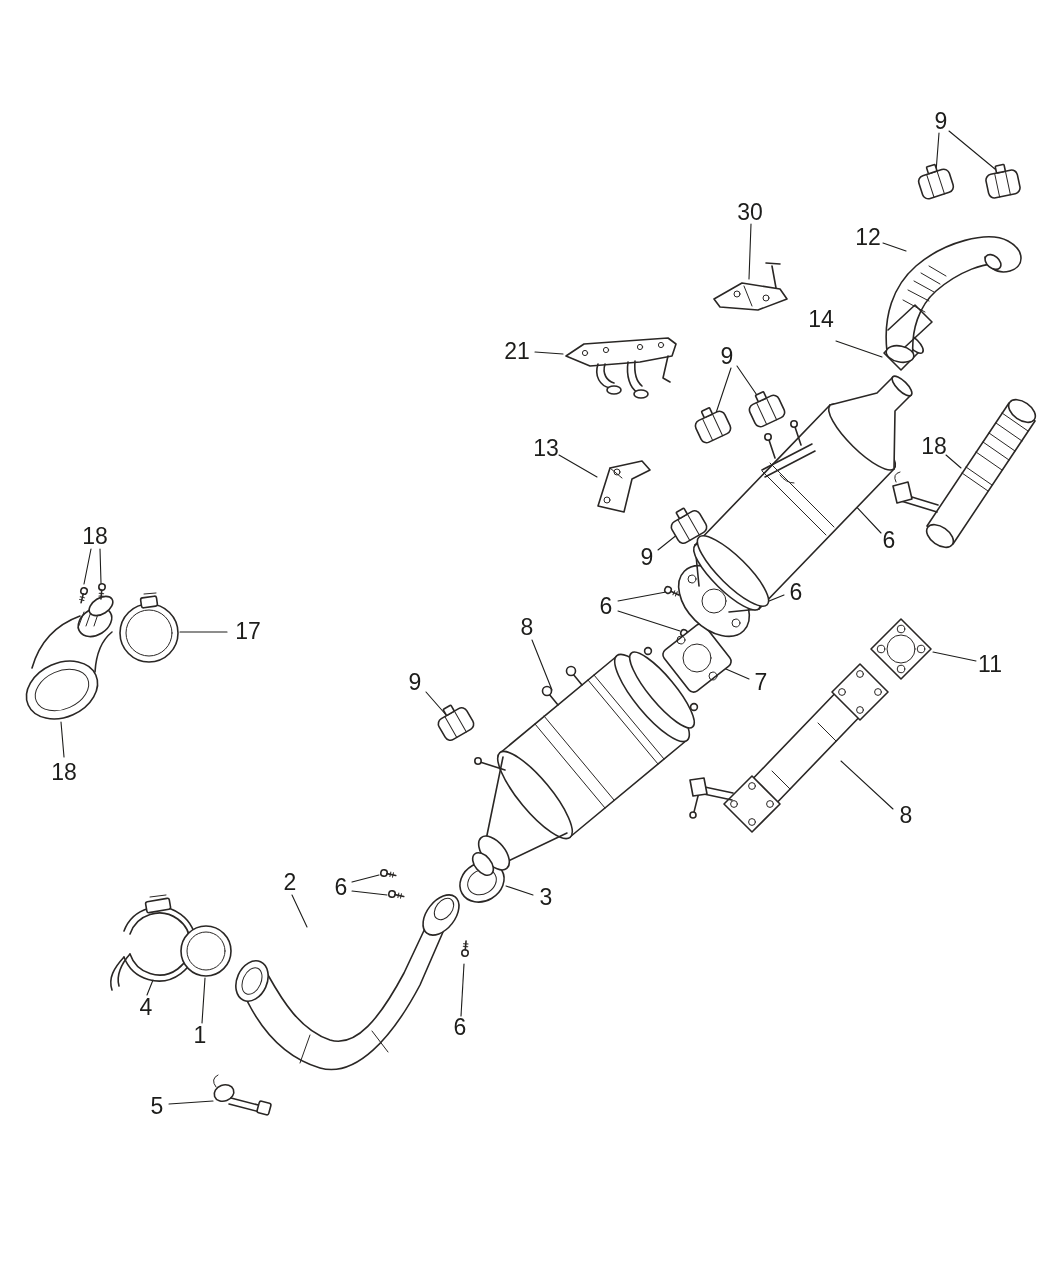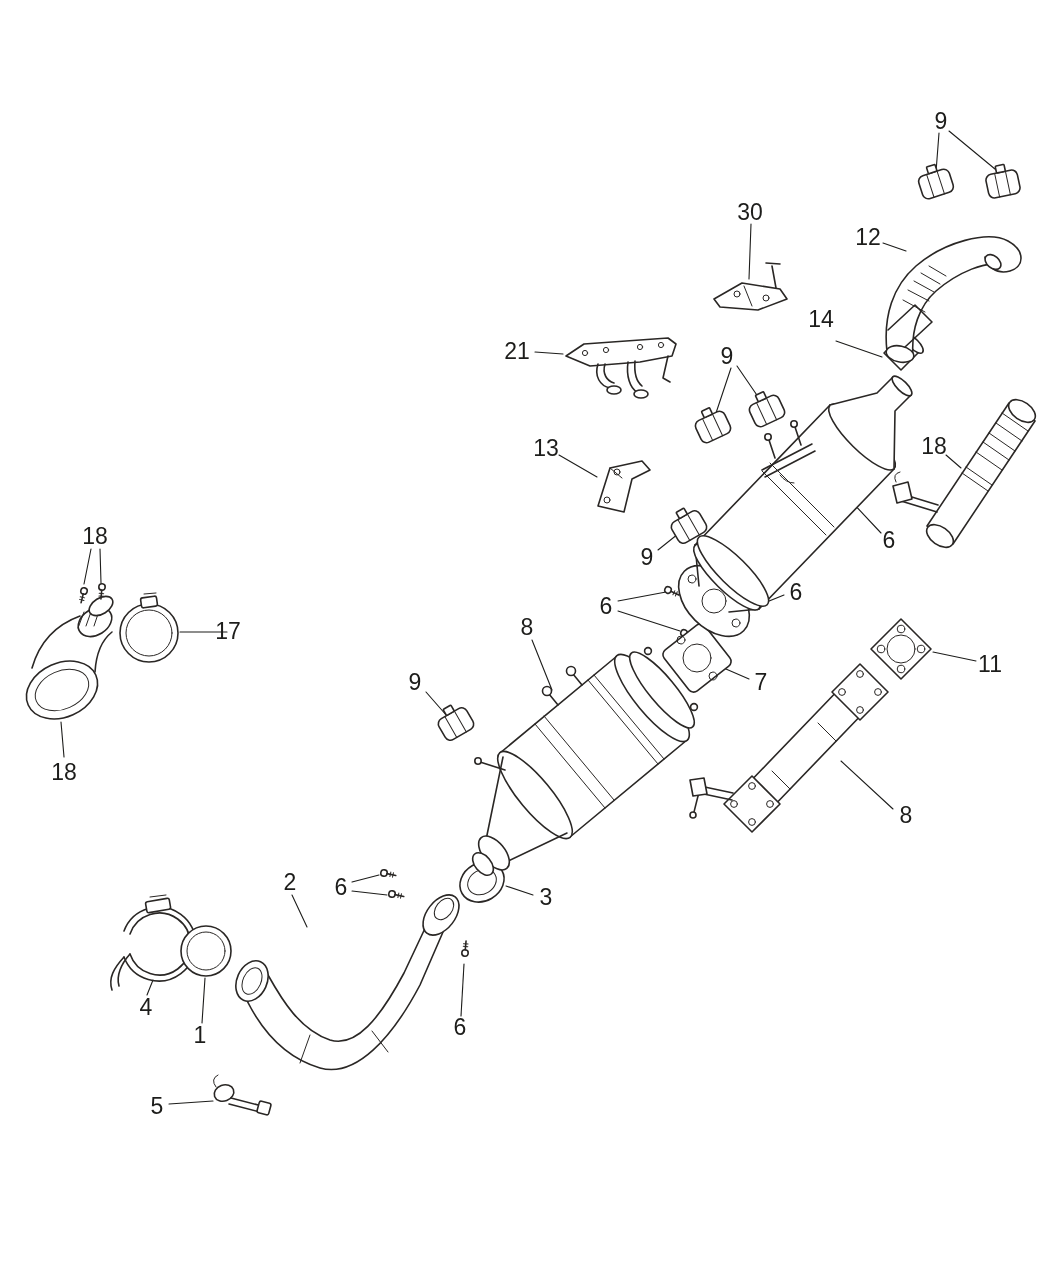--- a/index.html
+++ b/index.html
@@ -338,21 +338,21 @@
   <div class="callout" style="left:750px;top:212px">30</div>
   <div class="callout" style="left:868px;top:237px">12</div>
   <div class="callout" style="left:517px;top:351px">21</div>
   <div class="callout" style="left:821px;top:319px">14</div>
   <div class="callout" style="left:727px;top:356px">9</div>
   <div class="callout" style="left:934px;top:446px">18</div>
   <div class="callout" style="left:546px;top:448px">13</div>
   <div class="callout" style="left:889px;top:540px">6</div>
   <div class="callout" style="left:647px;top:557px">9</div>
   <div class="callout" style="left:95px;top:536px">18</div>
-  <div class="callout" style="left:228px;top:631px">17</div>
+  <div class="callout" style="left:248px;top:631px">17</div>
   <div class="callout" style="left:606px;top:606px">6</div>
   <div class="callout" style="left:796px;top:592px">6</div>
   <div class="callout" style="left:527px;top:627px">8</div>
   <div class="callout" style="left:761px;top:682px">7</div>
   <div class="callout" style="left:990px;top:664px">11</div>
   <div class="callout" style="left:415px;top:682px">9</div>
   <div class="callout" style="left:64px;top:772px">18</div>
   <div class="callout" style="left:906px;top:815px">8</div>
   <div class="callout" style="left:290px;top:882px">2</div>
   <div class="callout" style="left:341px;top:887px">6</div>

